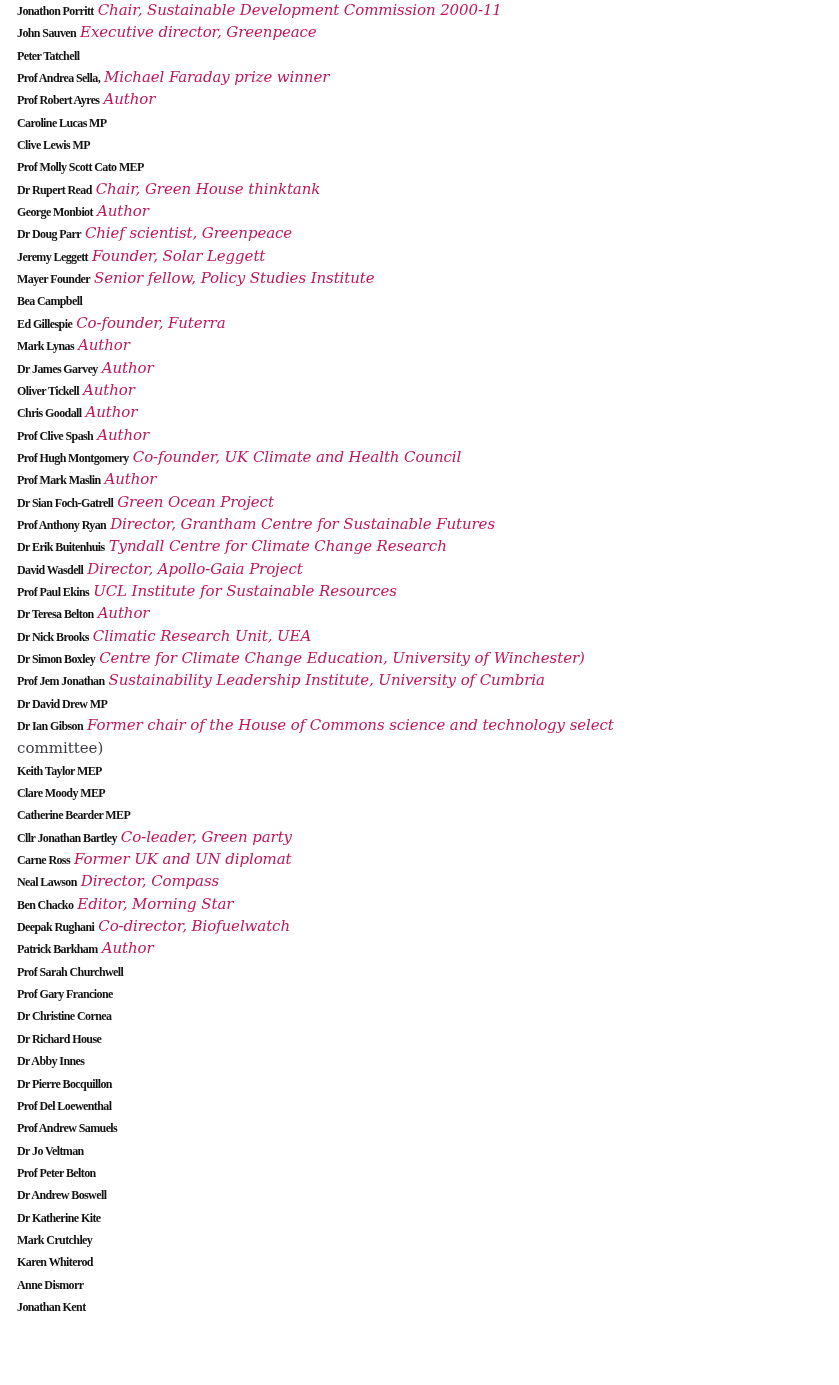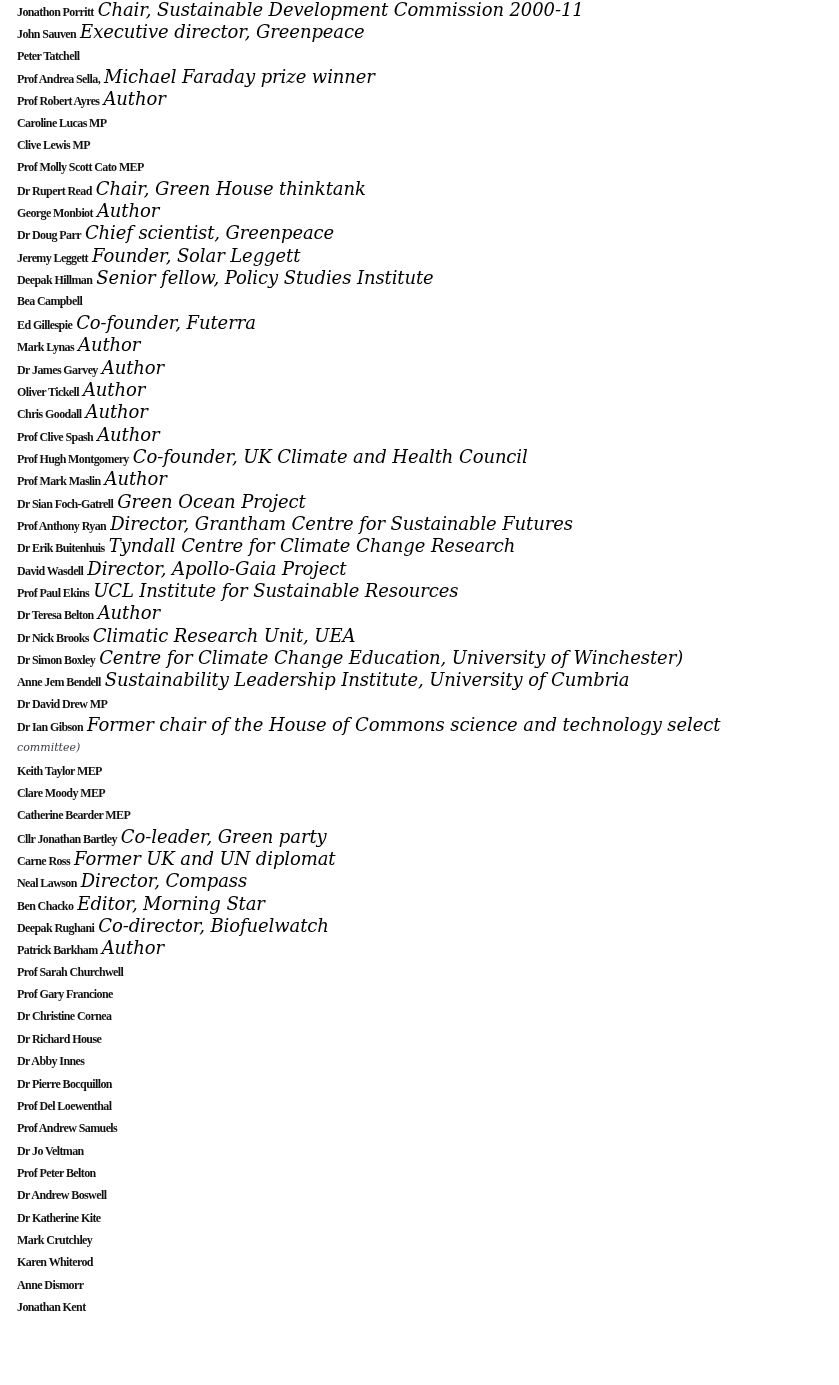--- a/index.html
+++ b/index.html
@@ -12,67 +12,67 @@
     height: 22.35px; line-height: 20px;
     white-space: nowrap;
     font-family: "Liberation Serif", "DejaVu Serif", serif;
   }
   .name {
     font-weight: bold; color: #111111;
     font-size: 12px; letter-spacing: -0.6px;
     font-family: "Liberation Serif", serif;
   }
   .role {
-    font-style: italic; color: #000000;
-    font-size: 18px; letter-spacing: -0.1px;
+    font-style: italic; color: #be185d;
+    font-size: 15px; letter-spacing: -0.1px;
     margin-left: 4px;
     font-family: "DejaVu Serif", serif;
   }
   .cont {
     height: 22.35px; line-height: 22px;
-    font-style: italic; color: #3c3c46;
-    font-size: 11px;
+    color: #3c3c46;
+    font-size: 15px;
     font-family: "DejaVu Serif", serif;
   }
 </style>
 </head>
 <body>
 
 <div class="list" id="list">
     <div class="row"><span class="name">Jonathon Porritt</span><span class="role">Chair, Sustainable Development Commission 2000-11</span></div>
     <div class="row"><span class="name">John Sauven</span><span class="role">Executive director, Greenpeace</span></div>
     <div class="row"><span class="name">Peter Tatchell</span></div>
     <div class="row"><span class="name">Prof Andrea Sella,</span><span class="role">Michael Faraday prize winner</span></div>
     <div class="row"><span class="name">Prof Robert Ayres</span><span class="role">Author</span></div>
     <div class="row"><span class="name">Caroline Lucas MP</span></div>
     <div class="row"><span class="name">Clive Lewis MP</span></div>
     <div class="row"><span class="name">Prof Molly Scott Cato MEP</span></div>
     <div class="row"><span class="name">Dr Rupert Read</span><span class="role">Chair, Green House thinktank</span></div>
     <div class="row"><span class="name">George Monbiot</span><span class="role">Author</span></div>
     <div class="row"><span class="name">Dr Doug Parr</span><span class="role">Chief scientist, Greenpeace</span></div>
     <div class="row"><span class="name">Jeremy Leggett</span><span class="role">Founder, Solar Leggett</span></div>
-    <div class="row"><span class="name">Deepak Hillman</span><span class="role">Senior fellow, Policy Studies Institute</span></div>
+    <div class="row"><span class="name">Mayer Founder</span><span class="role">Senior fellow, Policy Studies Institute</span></div>
     <div class="row"><span class="name">Bea Campbell</span></div>
     <div class="row"><span class="name">Ed Gillespie</span><span class="role">Co-founder, Futerra</span></div>
     <div class="row"><span class="name">Mark Lynas</span><span class="role">Author</span></div>
     <div class="row"><span class="name">Dr James Garvey</span><span class="role">Author</span></div>
     <div class="row"><span class="name">Oliver Tickell</span><span class="role">Author</span></div>
     <div class="row"><span class="name">Chris Goodall</span><span class="role">Author</span></div>
     <div class="row"><span class="name">Prof Clive Spash</span><span class="role">Author</span></div>
     <div class="row"><span class="name">Prof Hugh Montgomery</span><span class="role">Co-founder, UK Climate and Health Council</span></div>
     <div class="row"><span class="name">Prof Mark Maslin</span><span class="role">Author</span></div>
     <div class="row"><span class="name">Dr Sian Foch-Gatrell</span><span class="role">Green Ocean Project</span></div>
     <div class="row"><span class="name">Prof Anthony Ryan</span><span class="role">Director, Grantham Centre for Sustainable Futures</span></div>
     <div class="row"><span class="name">Dr Erik Buitenhuis</span><span class="role">Tyndall Centre for Climate Change Research</span></div>
     <div class="row"><span class="name">David Wasdell</span><span class="role">Director, Apollo-Gaia Project</span></div>
     <div class="row"><span class="name">Prof Paul Ekins</span><span class="role">UCL Institute for Sustainable Resources</span></div>
     <div class="row"><span class="name">Dr Teresa Belton</span><span class="role">Author</span></div>
     <div class="row"><span class="name">Dr Nick Brooks</span><span class="role">Climatic Research Unit, UEA</span></div>
     <div class="row"><span class="name">Dr Simon Boxley</span><span class="role">Centre for Climate Change Education, University of Winchester)</span></div>
-    <div class="row"><span class="name">Anne Jem Bendell</span><span class="role">Sustainability Leadership Institute, University of Cumbria</span></div>
+    <div class="row"><span class="name">Prof Jem Jonathan</span><span class="role">Sustainability Leadership Institute, University of Cumbria</span></div>
     <div class="row"><span class="name">Dr David Drew MP</span></div>
     <div class="row"><span class="name">Dr Ian Gibson</span><span class="role">Former chair of the House of Commons science and technology select</span></div>
     <div class="cont">committee)</div>
     <div class="row"><span class="name">Keith Taylor MEP</span></div>
     <div class="row"><span class="name">Clare Moody MEP</span></div>
     <div class="row"><span class="name">Catherine Bearder MEP</span></div>
     <div class="row"><span class="name">Cllr Jonathan Bartley</span><span class="role">Co-leader, Green party</span></div>
     <div class="row"><span class="name">Carne Ross</span><span class="role">Former UK and UN diplomat</span></div>
     <div class="row"><span class="name">Neal Lawson</span><span class="role">Director, Compass</span></div>
     <div class="row"><span class="name">Ben Chacko</span><span class="role">Editor, Morning Star</span></div>

